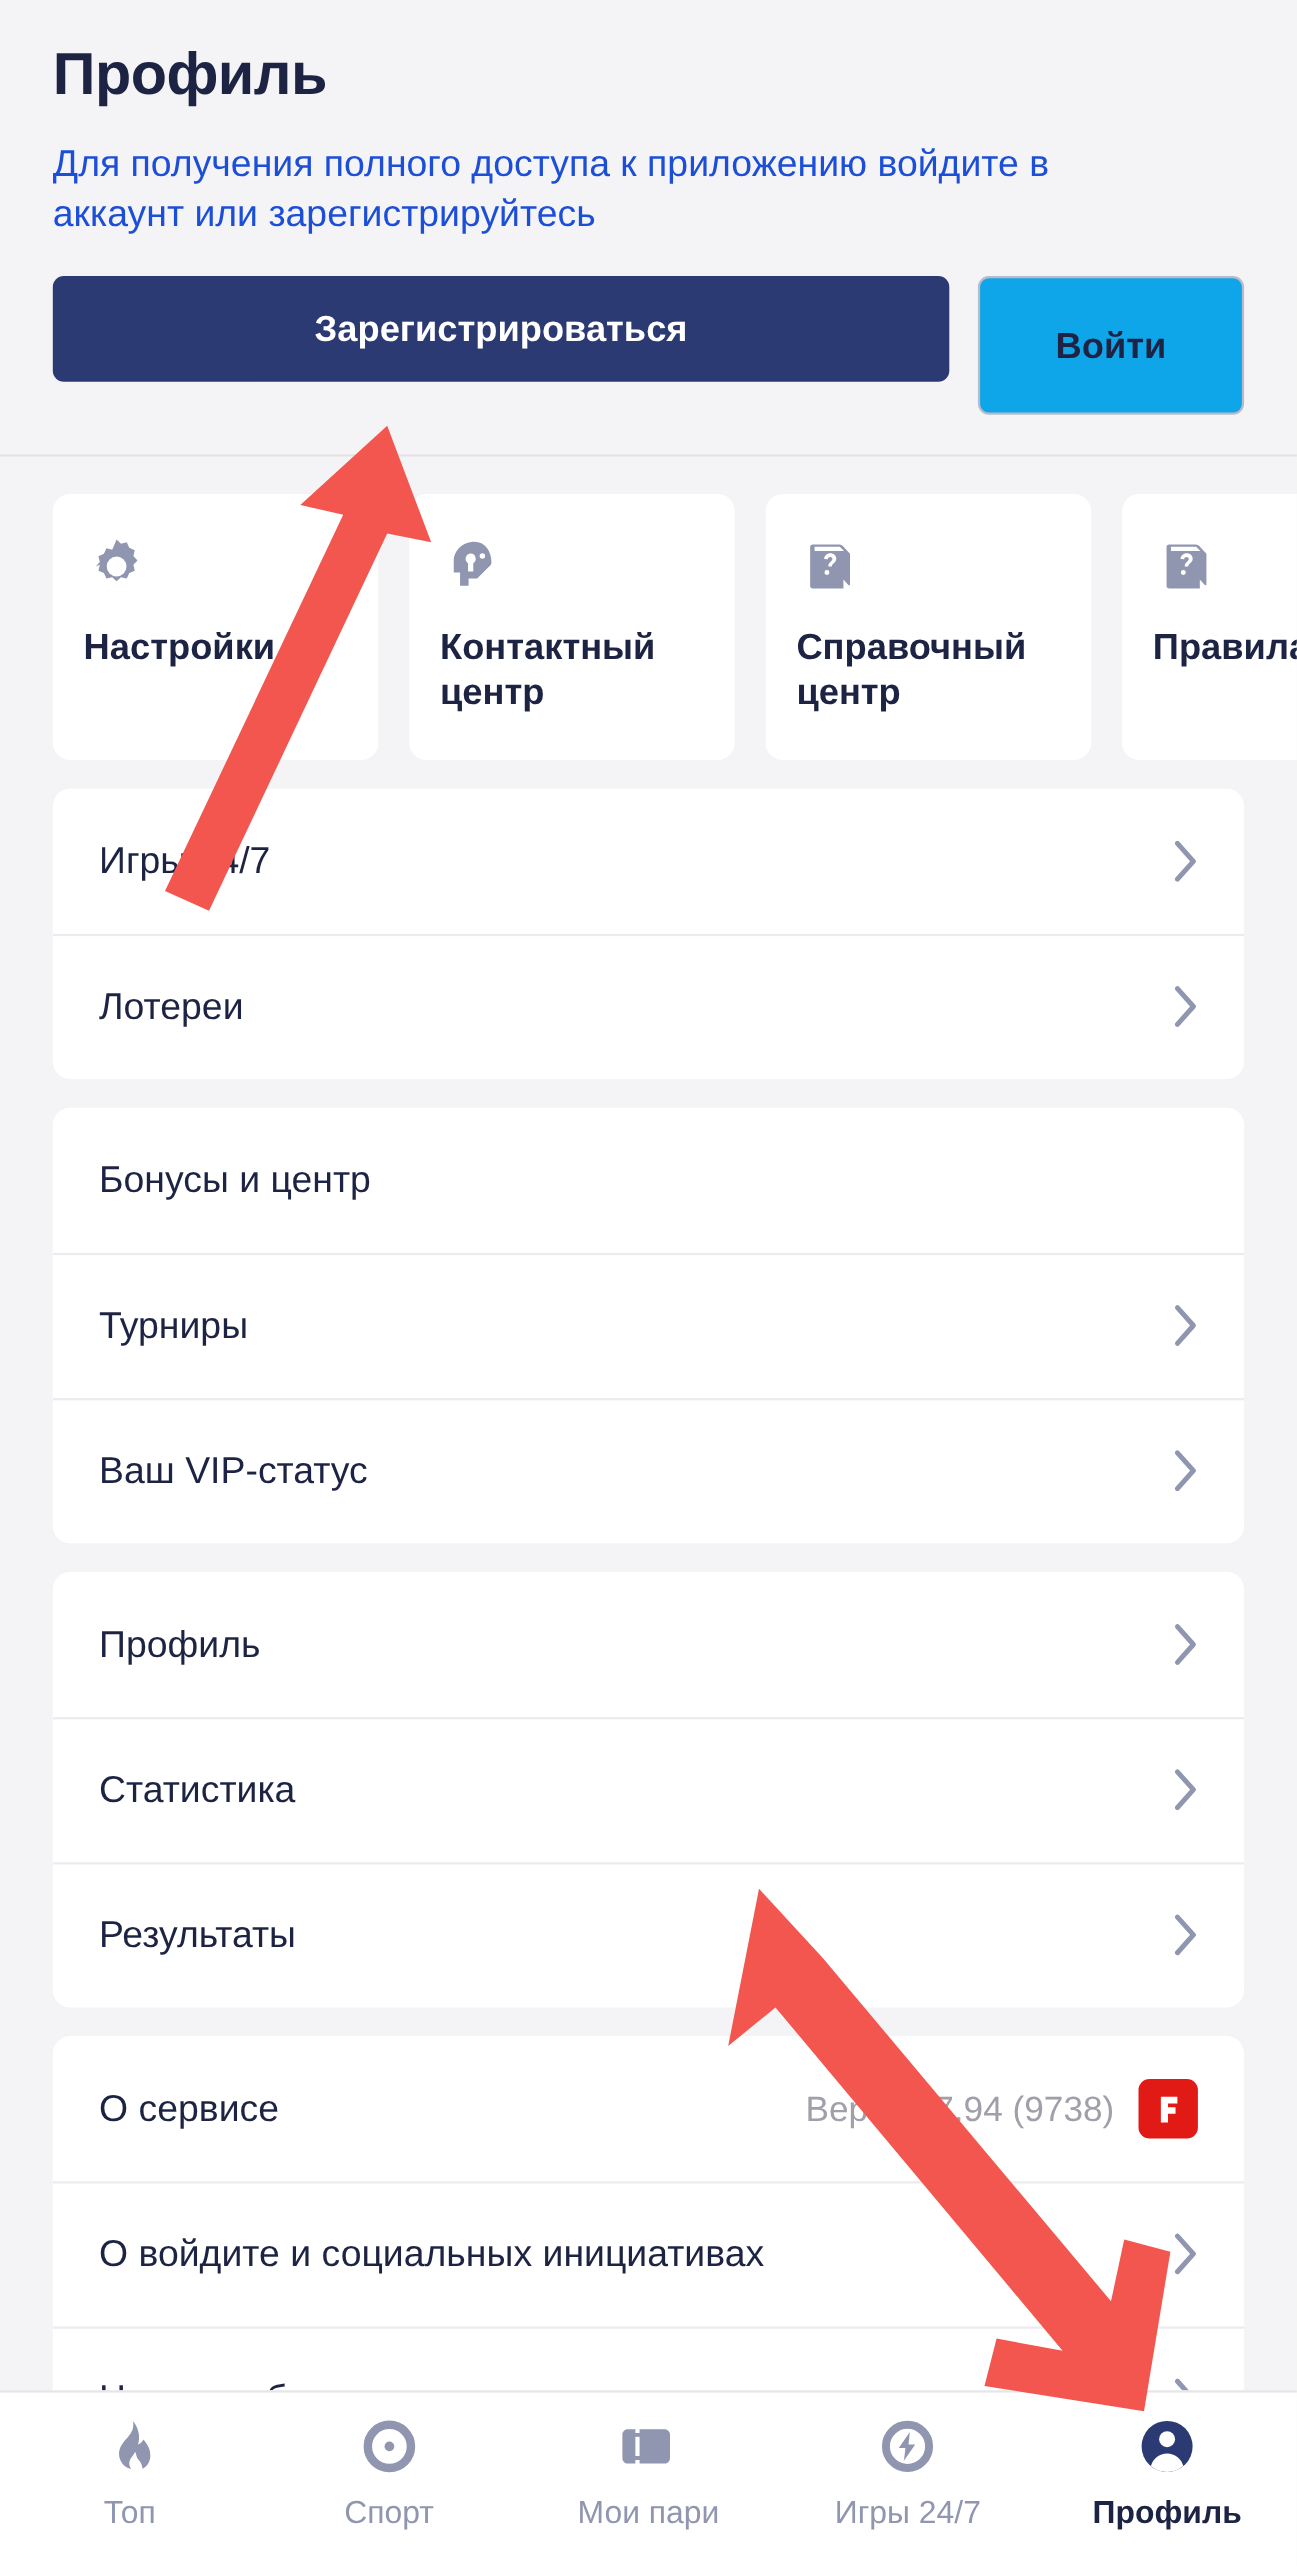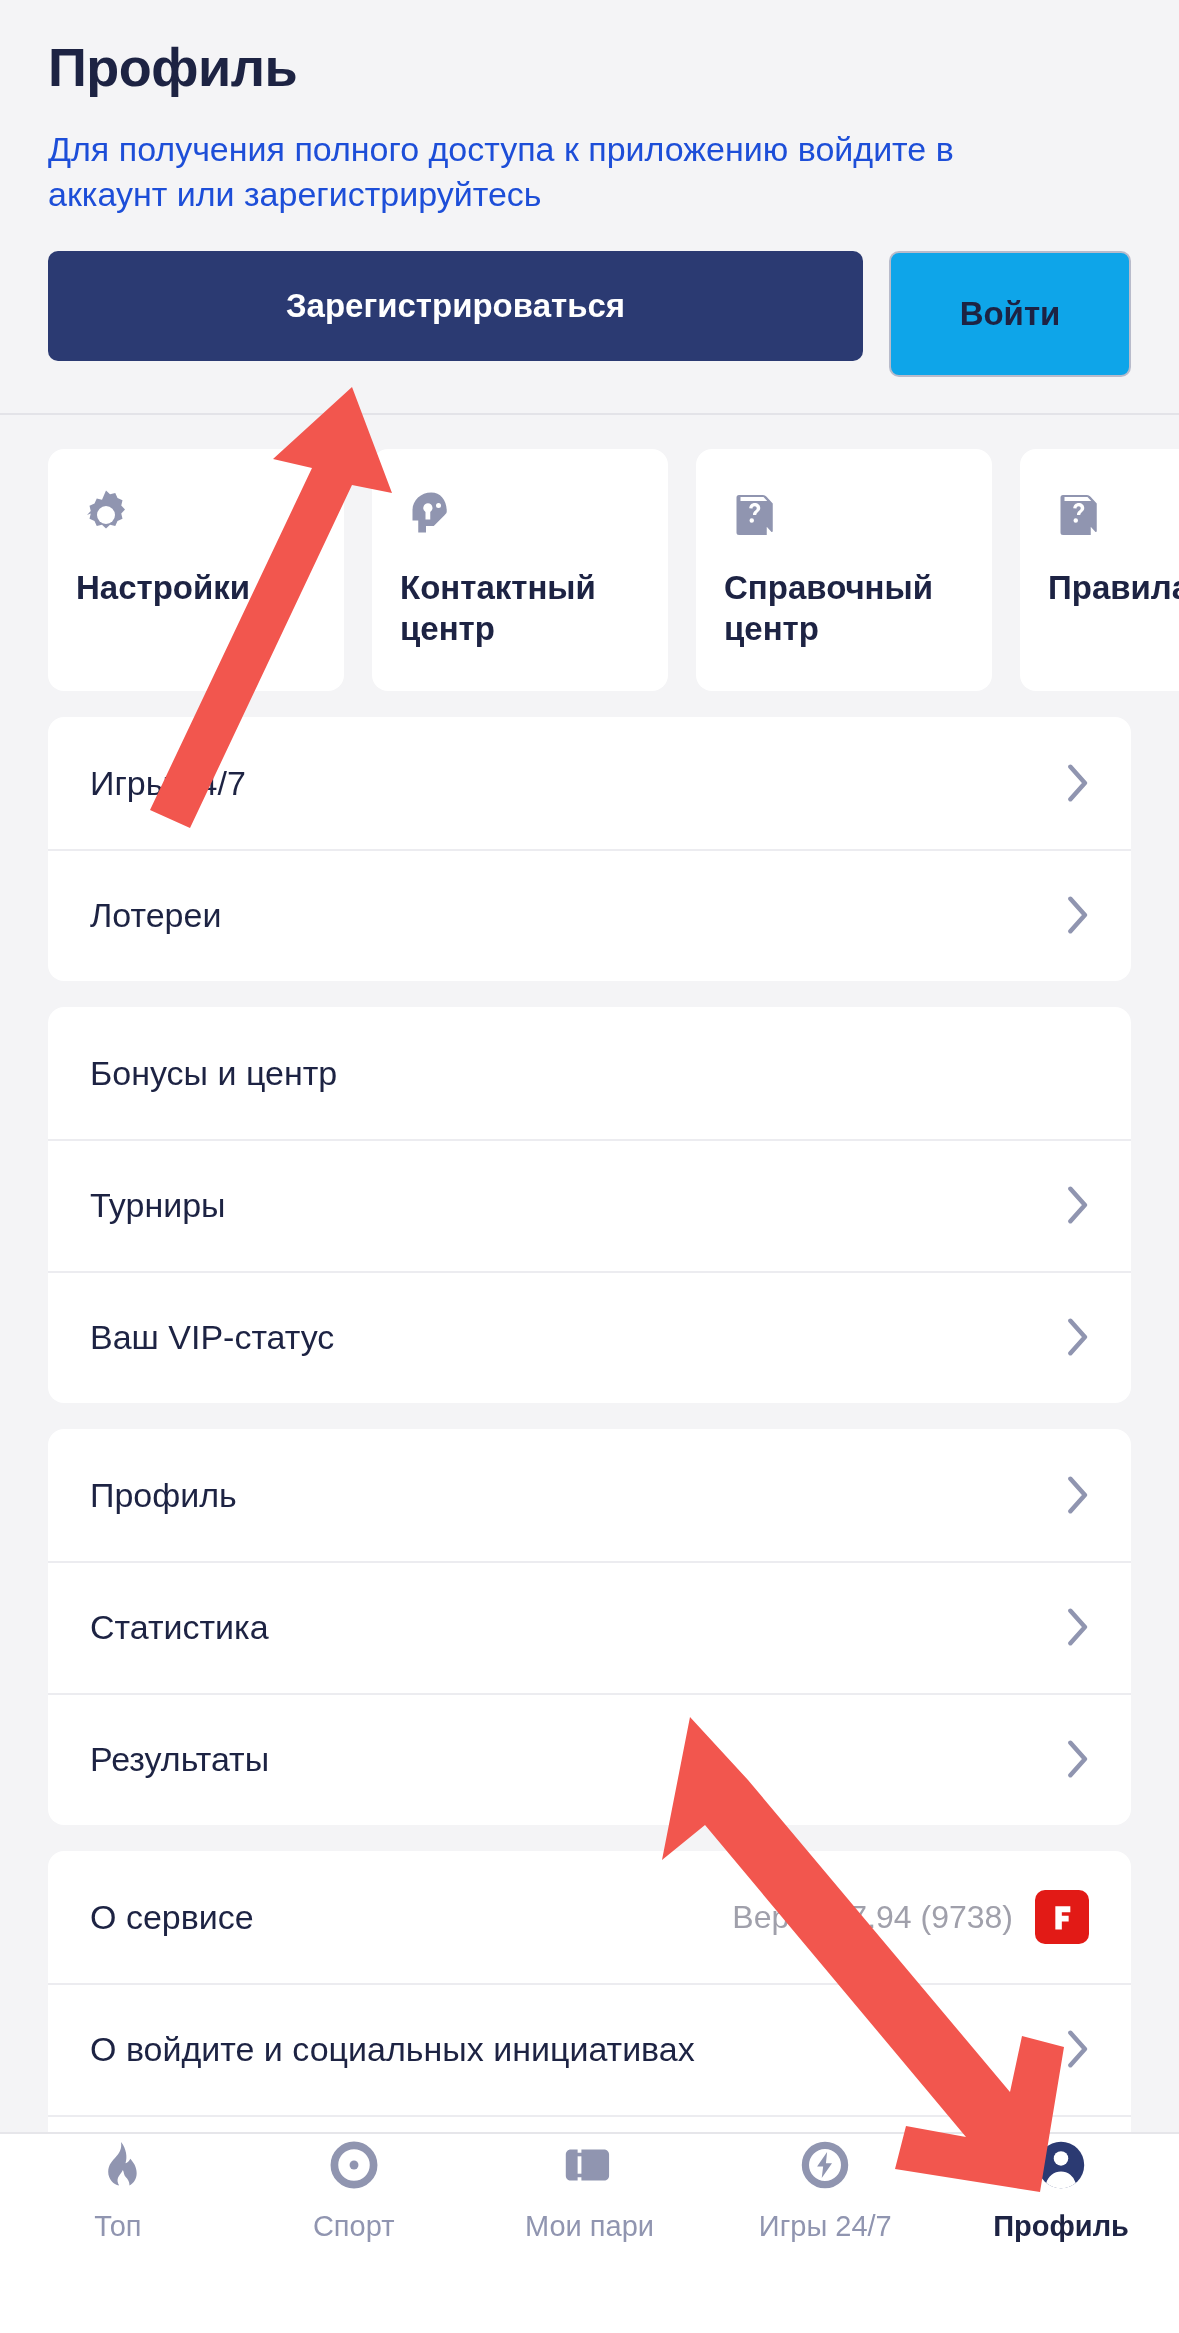--- a/index.html
+++ b/index.html
@@ -39,21 +39,21 @@
   }
 
   .auth-row {
     display: flex;
     gap: 26px;
     margin-top: 34px;
     align-items: stretch;
   }
   .btn-register {
     flex: 0 0 815px;
-    height: 110px;
+    height: 96px;
     background: #2b3a72;
     color: #ffffff;
     border: none;
     border-radius: 10px;
     font-size: 33px;
     font-weight: bold;
     font-family: "Liberation Sans", sans-serif;
     display: flex;
     align-items: center;
     justify-content: center;
@@ -161,25 +161,26 @@
     display: flex;
     align-items: center;
     justify-content: center;
     flex: 0 0 auto;
   }
 
   
   .tabbar {
     position: absolute;
     left: 0; right: 0; bottom: 0;
-    height: 201px;
+    height: 160px;
     background: #ffffff;
     border-top: 2px solid #e6e6ea;
     display: flex;
     align-items: flex-start;
+    padding-top: 18px;
   }
   .tab {
     flex: 1 1 0;
     display: flex;
     flex-direction: column;
     align-items: center;
     gap: 14px;
     cursor: pointer;
   }
   .tab .tab-icon {

